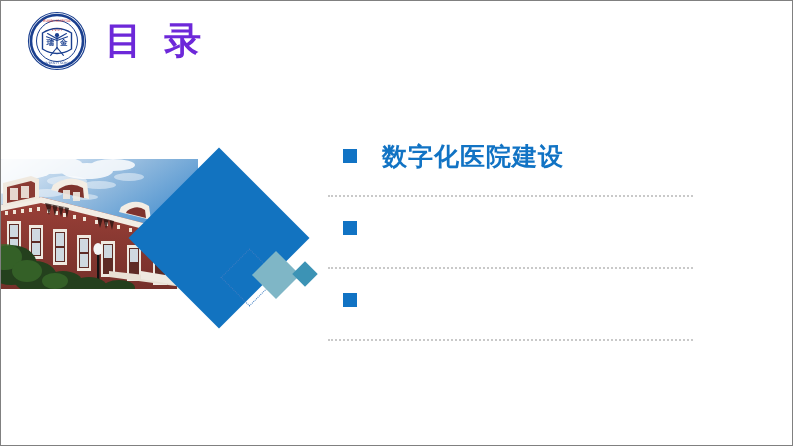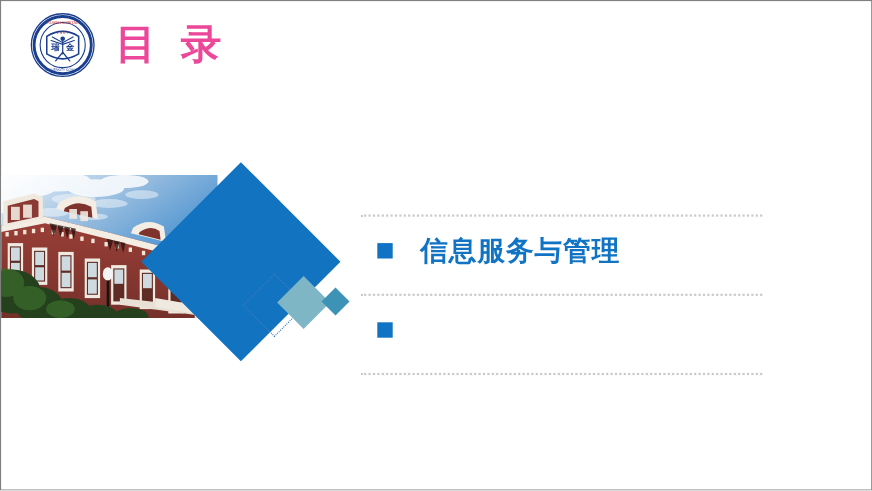--- a/index.html
+++ b/index.html
@@ -38,21 +38,21 @@
     height: 60px;
   }
   .logo svg { display: block; }
 
   .slide-title {
     position: absolute;
     left: 104px;
     top: 17px;
     font-size: 37px;
     font-weight: bold;
-    color: #ec4899;
+    color: #6d28d9;
     letter-spacing: 6px;
     line-height: 46px;
     white-space: nowrap;
   }
 
   
   .graphic {
     position: absolute;
     left: 0;
     top: 155px;
@@ -343,33 +343,36 @@
 
     <div class="diamond-main"></div>
     <div class="diamond-outline"></div>
     <div class="diamond-mid"></div>
     <div class="diamond-small"></div>
   </div>
 
   <div class="toc">
 
     <div class="toc-item">
-      <div class="toc-rule"></div>
-    </div>
-
-    <div class="toc-item">
       <div class="toc-row">
         <span class="bullet"></span>
-        <span class="toc-label">信息服务与管理</span>
+        <span class="toc-label">数字化医院建设</span>
       </div>
       <div class="toc-rule"></div>
     </div>
 
     <div class="toc-item">
       <div class="toc-row">
         <span class="bullet"></span>
       </div>
       <div class="toc-rule"></div>
     </div>
 
+    <div class="toc-item">
+      <div class="toc-row">
+        <span class="bullet"></span>
+      </div>
+      <div class="toc-rule"></div>
+    </div>
+
   </div>
 
 </div>
 
 </body></html>

